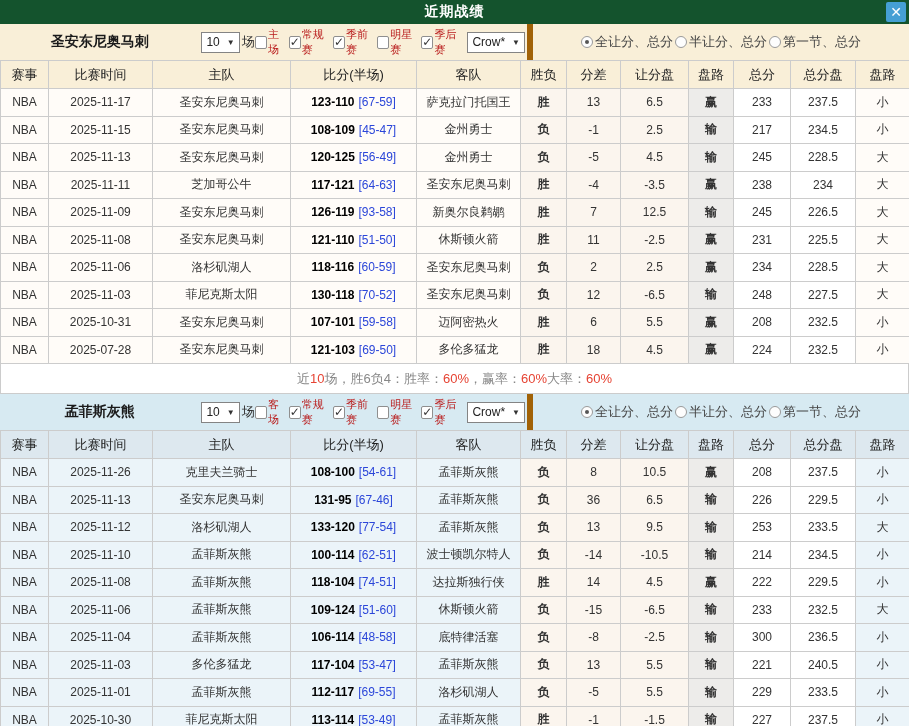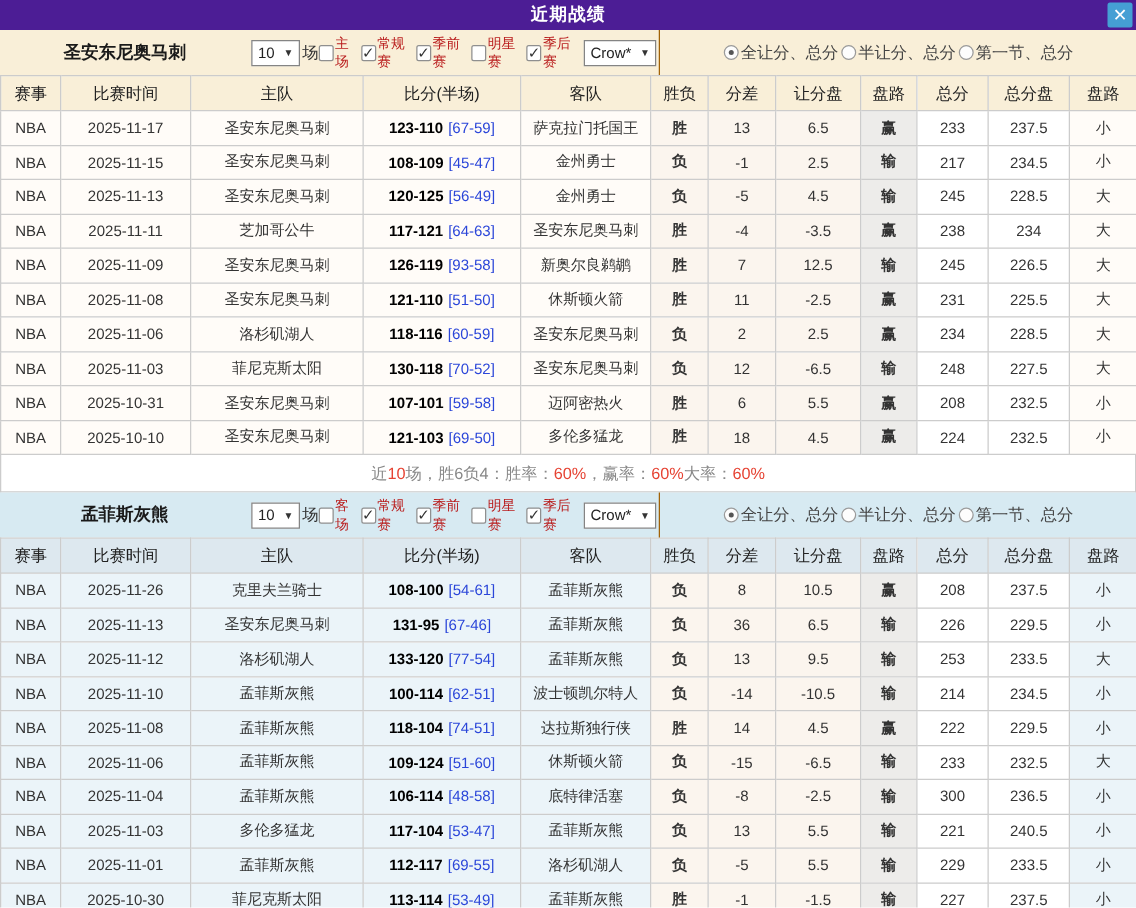--- a/index.html
+++ b/index.html
@@ -1,31 +1,31 @@
 <!DOCTYPE html>
 <html><head>
 <meta charset="utf-8">
 <style>
   * { box-sizing: border-box; }
   body { margin: 0; background: #fff; font-family: "Liberation Sans", "DejaVu Sans", sans-serif; }
   .dialog { position: relative; width: 909px; height: 726px; overflow: hidden; background: #fff; }
 
   
-  .titlebar { height: 24px; background: #4c1d95; display: flex; align-items: center; justify-content: center; position: relative; }
+  .titlebar { height: 24px; background: #14532d; display: flex; align-items: center; justify-content: center; position: relative; }
   .titlebar .title { color: #fff; font-size: 14px; font-weight: bold; letter-spacing: 1px; }
   .close-btn { position: absolute; right: 3px; top: 2px; width: 20px; height: 20px; background: #459fd4;
                display: flex; align-items: center; justify-content: center; cursor: pointer; border-radius: 2px; }
   .close-btn span { color: #fff; font-size: 14px; font-weight: bold; line-height: 1; }
 
   
   .bar { height: 36px; display: flex; align-items: stretch; }
   .bar.cream { background: #f9efd8; }
   .bar.blue  { background: #d7eaf2; }
   .bar-left { width: 527px; display: flex; align-items: center; }
-  .bar-right { flex: 1; display: flex; align-items: center; justify-content: center; border-left: 1px solid #a16207; }
+  .bar-right { flex: 1; display: flex; align-items: center; justify-content: center; border-left: 6px solid #a16207; }
   .team { width: 212px; text-align: center; font-weight: bold; font-size: 14px; color: #1a1a1a; }
   .sel { display: inline-flex; align-items: center; background: #fff; border: 1px solid #848484; height: 21px;
          padding: 0 4px; font-size: 12px; color: #222; margin: 0 2px; }
   .sel .sel-val { margin-right: 7px; }
   .sel .caret { font-size: 8px; color: #333; }
   .unit { font-size: 13px; color: #333; }
   .cb { display: inline-flex; align-items: center; cursor: pointer; }
   .cb .box { width: 13px; height: 13px; border: 1px solid #8f8f8f; background: #fff; border-radius: 2px;
              display: inline-flex; align-items: center; justify-content: center; font-size: 12px; color: #333; line-height: 1; margin-right: 1px; }
   .cb .cb-label { font-size: 11px; color: #b91c1c; }
@@ -274,21 +274,21 @@
               <td class="zb res red">胜</td>
               <td class="zb">6</td>
               <td class="zb">5.5</td>
               <td class="zc cover red">赢</td>
               <td class="zd total">208</td>
               <td class="zd total">232.5</td>
               <td class="za ou green">小</td>
             </tr>
             <tr>
               <td class="za">NBA</td>
-              <td class="za">2025-10-10</td>
+              <td class="za">2025-07-28</td>
               <td class="za hl">圣安东尼奥马刺</td>
               <td class="za"><span class="score">121-103</span><span class="half">[69-50]</span></td>
               <td class="za">多伦多猛龙</td>
               <td class="zb res red">胜</td>
               <td class="zb">18</td>
               <td class="zb">4.5</td>
               <td class="zc cover red">赢</td>
               <td class="zd total">224</td>
               <td class="zd total">232.5</td>
               <td class="za ou green">小</td>

